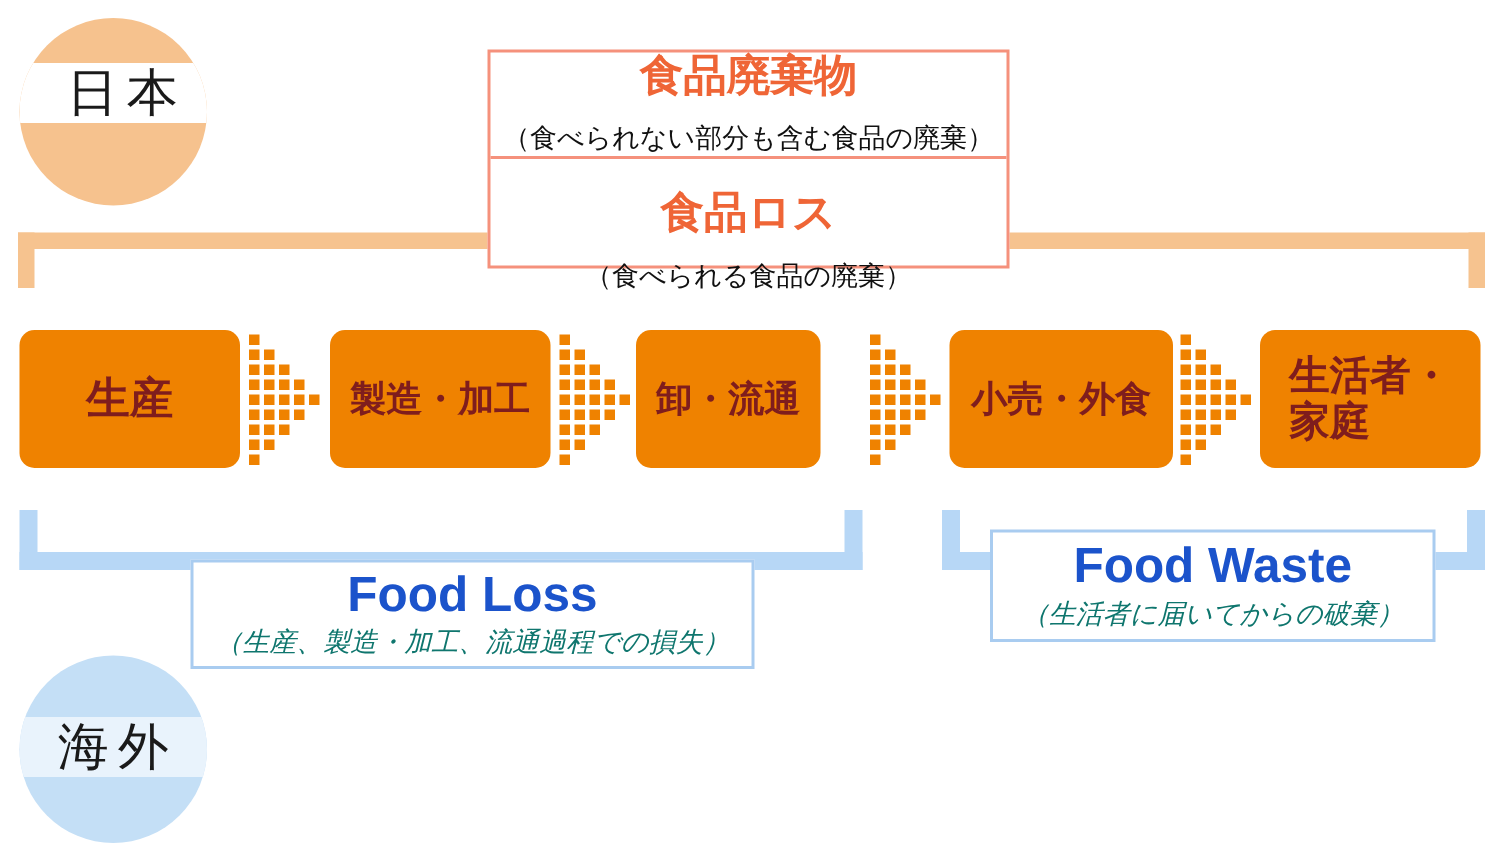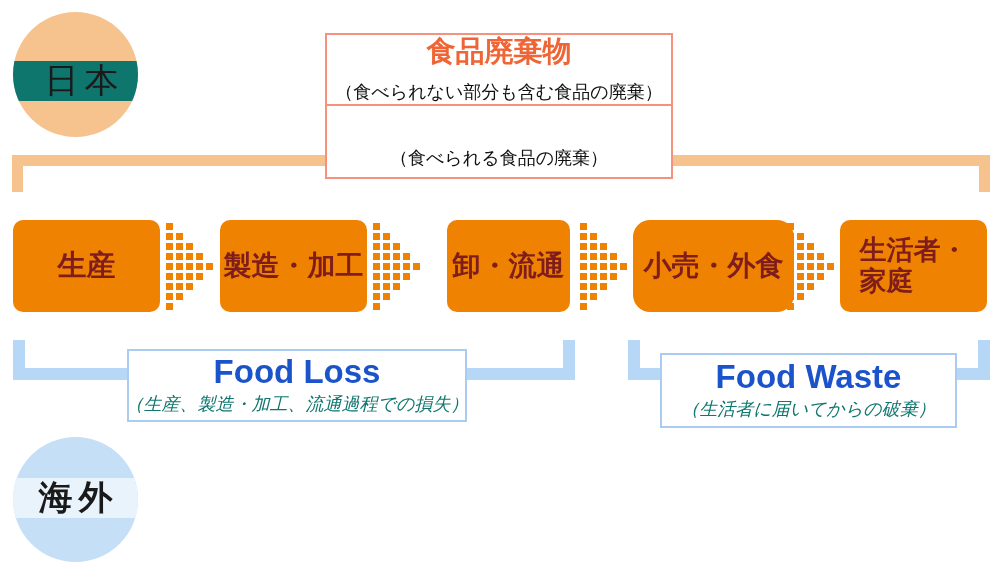--- a/index.html
+++ b/index.html
@@ -6,22 +6,22 @@
   .canvas{
     position:relative;width:1000px;height:574px;background:#fff;overflow:hidden;
     font-family:"Liberation Sans","DejaVu Sans",sans-serif;
   }
 
   
   .region-circle{position:absolute;width:125px;height:125px;border-radius:50%;overflow:hidden;}
   .region-circle.japan{left:13px;top:12px;background:#F6C28E;}
   .region-circle.overseas{left:13px;top:437px;background:#C4DFF6;}
   .region-band{position:absolute;left:0;right:0;height:40px;display:flex;align-items:center;justify-content:center;}
-  .japan .region-band{top:49px;background:#0f766e;padding-left:12px;}
-  .overseas .region-band{top:41px;background:#E9F3FC;font-weight:bold;}
+  .japan .region-band{top:30px;background:#ffffff;padding-left:12px;}
+  .overseas .region-band{top:41px;background:#E9F3FC;}
   .region-label{font-size:34px;color:#1a1a1a;letter-spacing:6px;padding-left:6px;white-space:nowrap;}
 
   
   .japan-bracket{
     position:absolute;left:12px;top:155px;width:978px;height:37px;box-sizing:border-box;
     border-top:11px solid #F6C38F;border-left:11px solid #F6C38F;border-right:11px solid #F6C38F;
     z-index:1;
   }
 
   
@@ -33,27 +33,27 @@
   .def-row.first{border-bottom:2px solid #F5917C;}
   .def-title{font-size:29px;font-weight:bold;color:#EF6536;line-height:1.12;}
   .def-sub{font-size:18px;color:#111;line-height:1.2;margin-top:15px;white-space:nowrap;}
 
   
   .stage{
     position:absolute;top:220px;height:92px;background:#EF8200;border-radius:10px;
     display:flex;flex-direction:column;align-items:center;justify-content:center;
     color:#7f1d1d;font-weight:bold;z-index:2;
   }
-  .stage .one-line{font-size:28px;white-space:nowrap;}
+  .stage .one-line{font-size:24px;white-space:nowrap;}
   .stage-1 .one-line{font-size:29px;}
   .stage .two-line{font-size:27px;line-height:31px;text-align:left;white-space:nowrap;}
   .stage-1{left:13px;width:147px;}
   .stage-2{left:220px;width:147px;}
-  .stage-3{left:447px;width:123px;}
-  .stage-4{left:633px;width:161px;border-radius:17px;}
+  .stage-3{left:424px;width:123px;}
+  .stage-4{left:633px;width:149px;}
   .stage-5{left:840px;width:147px;}
 
   
   .flow-arrow{position:absolute;top:222px;width:47px;height:88px;display:flex;align-items:center;gap:3px;z-index:1;}
   .arrow-1{left:166px;}
   .arrow-2{left:373px;}
   .arrow-3{left:580px;}
   .arrow-4{left:787px;}
   .dot-col{display:flex;flex-direction:column;gap:3px;}
   .dot{width:7px;height:7px;background:#EF8200;}
@@ -64,21 +64,21 @@
     border-bottom:12px solid #B7D7F6;border-left:12px solid #B7D7F6;border-right:12px solid #B7D7F6;
   }
   .bracket-loss{left:13px;width:562px;}
   .bracket-waste{left:628px;width:362px;}
 
   
   .term-box{
     position:absolute;box-sizing:border-box;background:#fff;border:2px solid #A9CCF0;z-index:2;
     display:flex;flex-direction:column;align-items:center;justify-content:center;
   }
-  .term-loss{left:127px;top:349px;width:340px;height:73px;}
+  .term-loss{left:127px;top:373px;width:376px;height:73px;}
   .term-waste{left:660px;top:353px;width:297px;height:75px;}
   .term-title{font-size:33px;font-weight:bold;color:#1B53CB;line-height:1.05;white-space:nowrap;}
   .term-sub{font-size:18px;color:#0f766e;margin-top:2px;white-space:nowrap;font-style:italic;}
 </style>
 </head>
 <body>
 
 <div class="canvas">
 
   <div class="region-circle japan">
@@ -88,20 +88,21 @@
   </div>
 
   <div class="japan-bracket"></div>
 
   <div class="definition-box">
     <div class="def-row first">
       <div class="def-title">食品廃棄物</div>
       <div class="def-sub">（食べられない部分も含む食品の廃棄）</div>
     </div>
     <div class="def-row">
+      <div class="def-title">食品ロス</div>
       <div class="def-sub">（食べられる食品の廃棄）</div>
     </div>
   </div>
 
   <div class="stage stage-1">
     <span class="one-line">生産</span>
   </div>
   <div class="flow-arrow arrow-1">
       <div class="dot-col">
         <div class="dot"></div>

